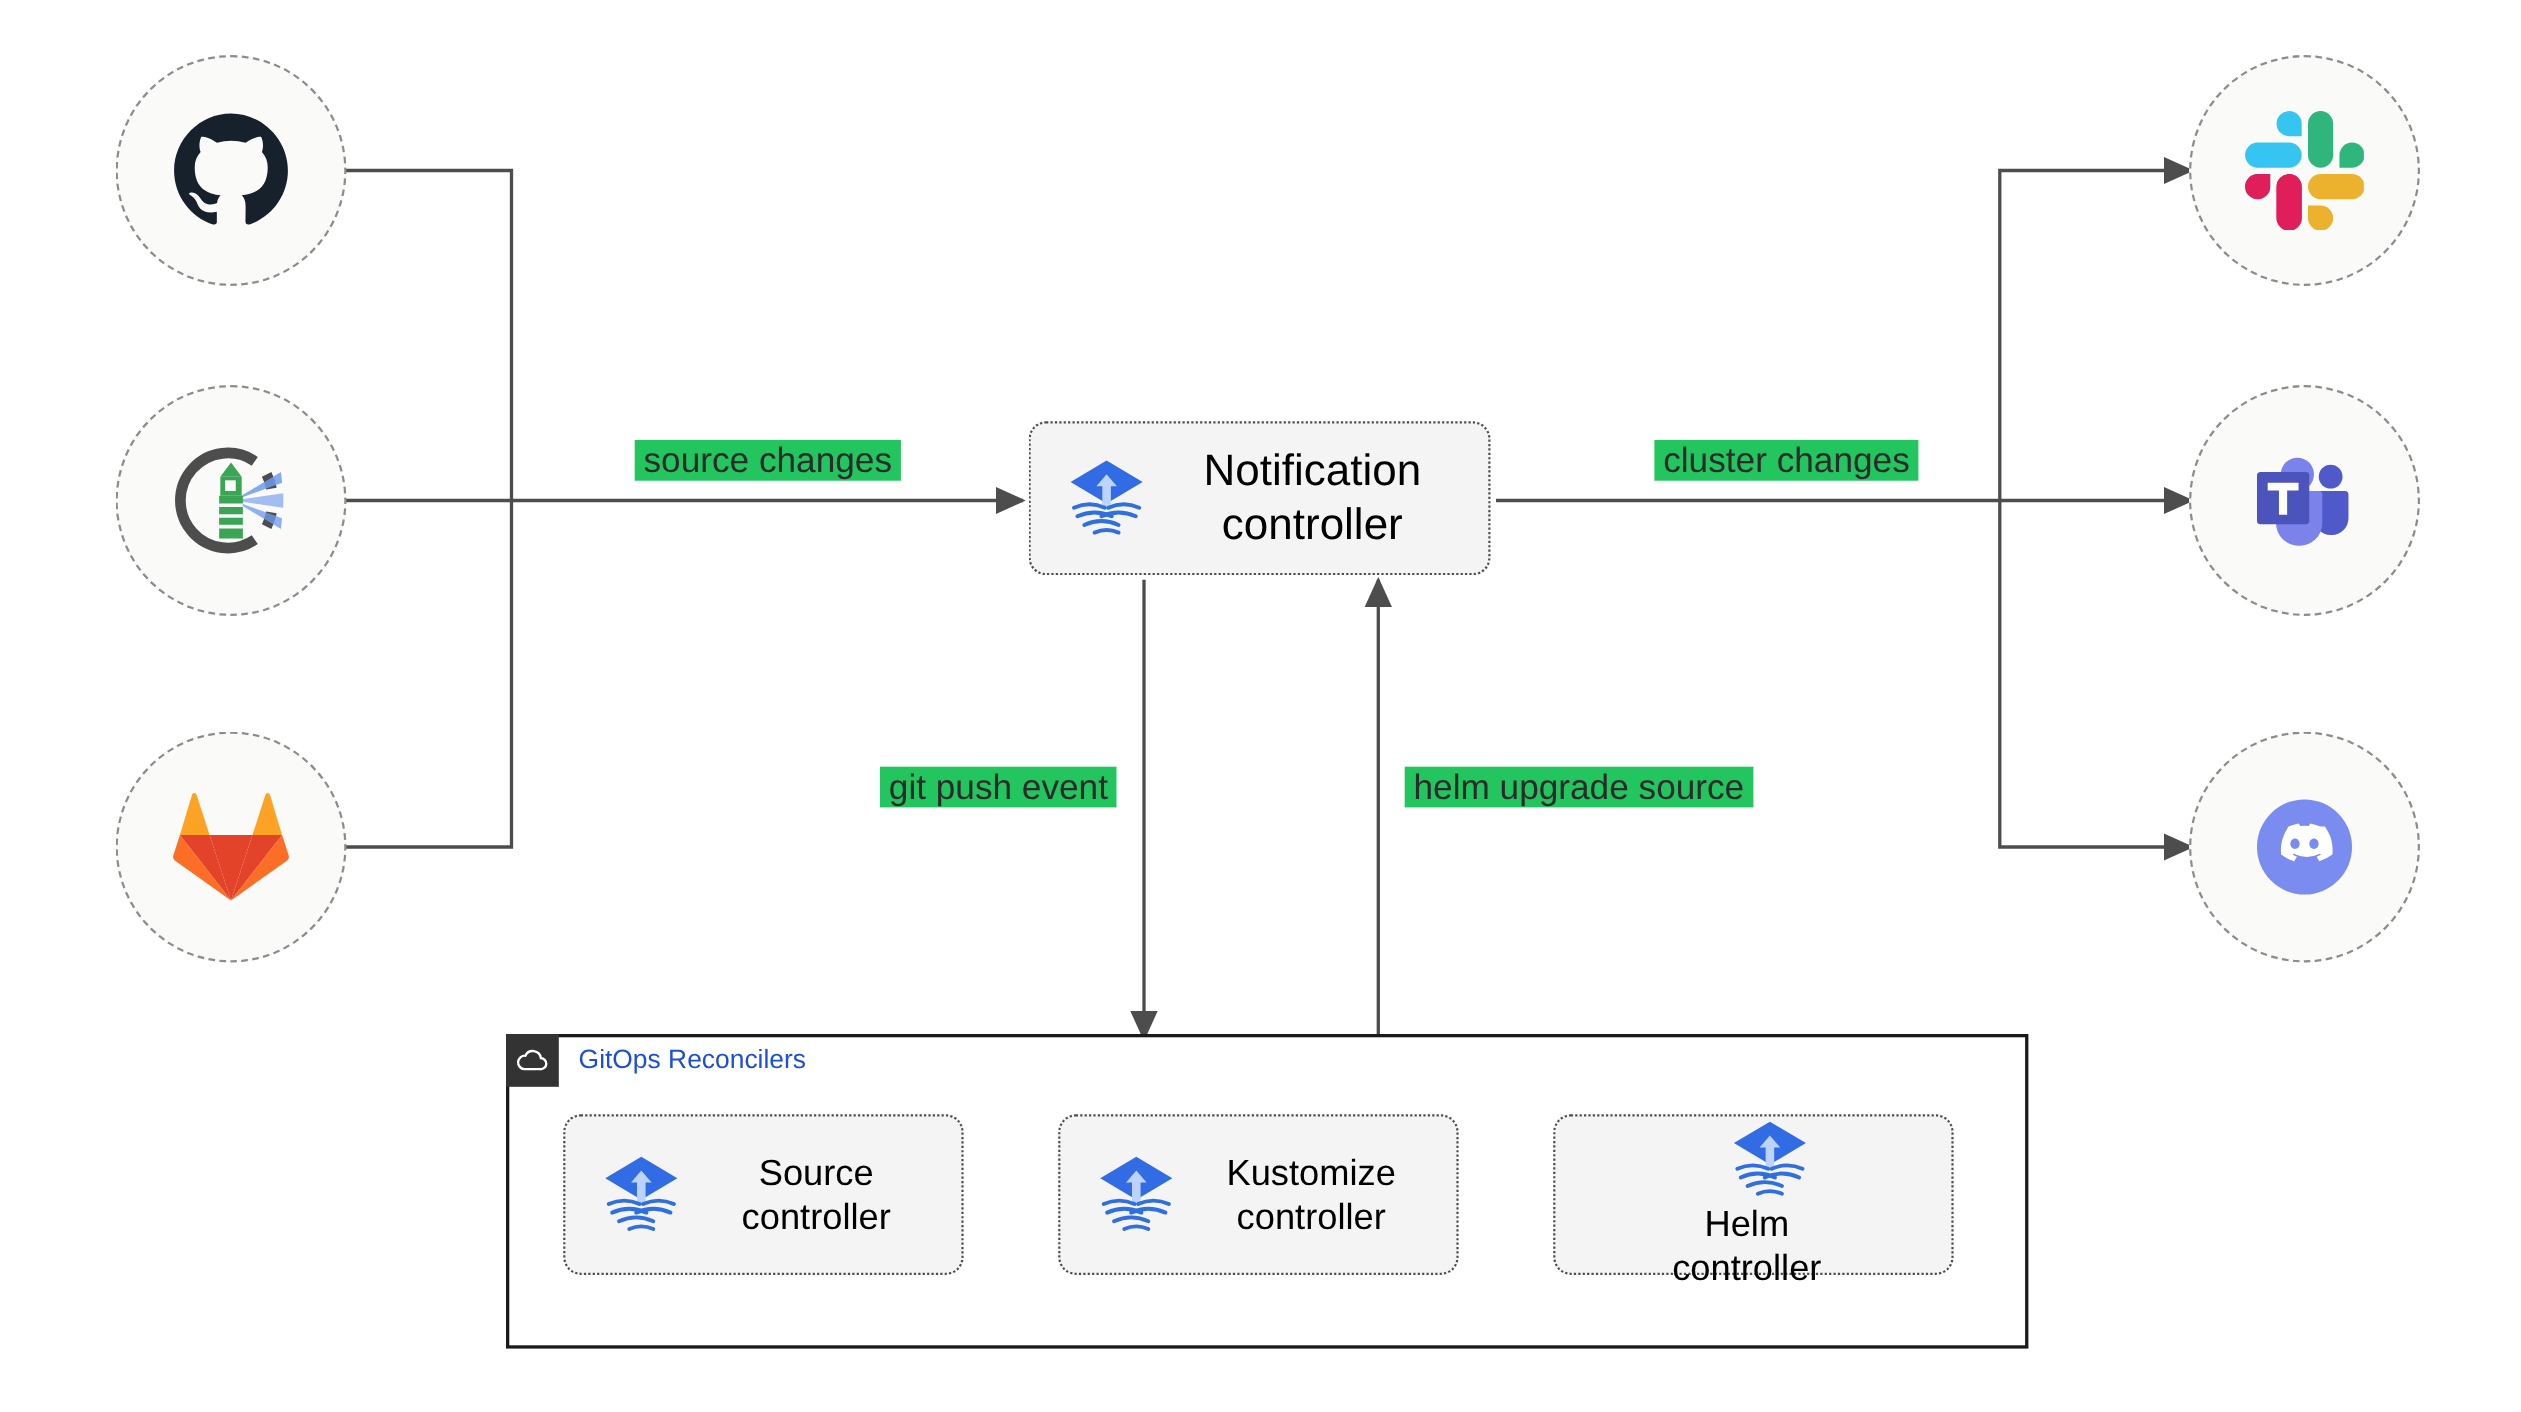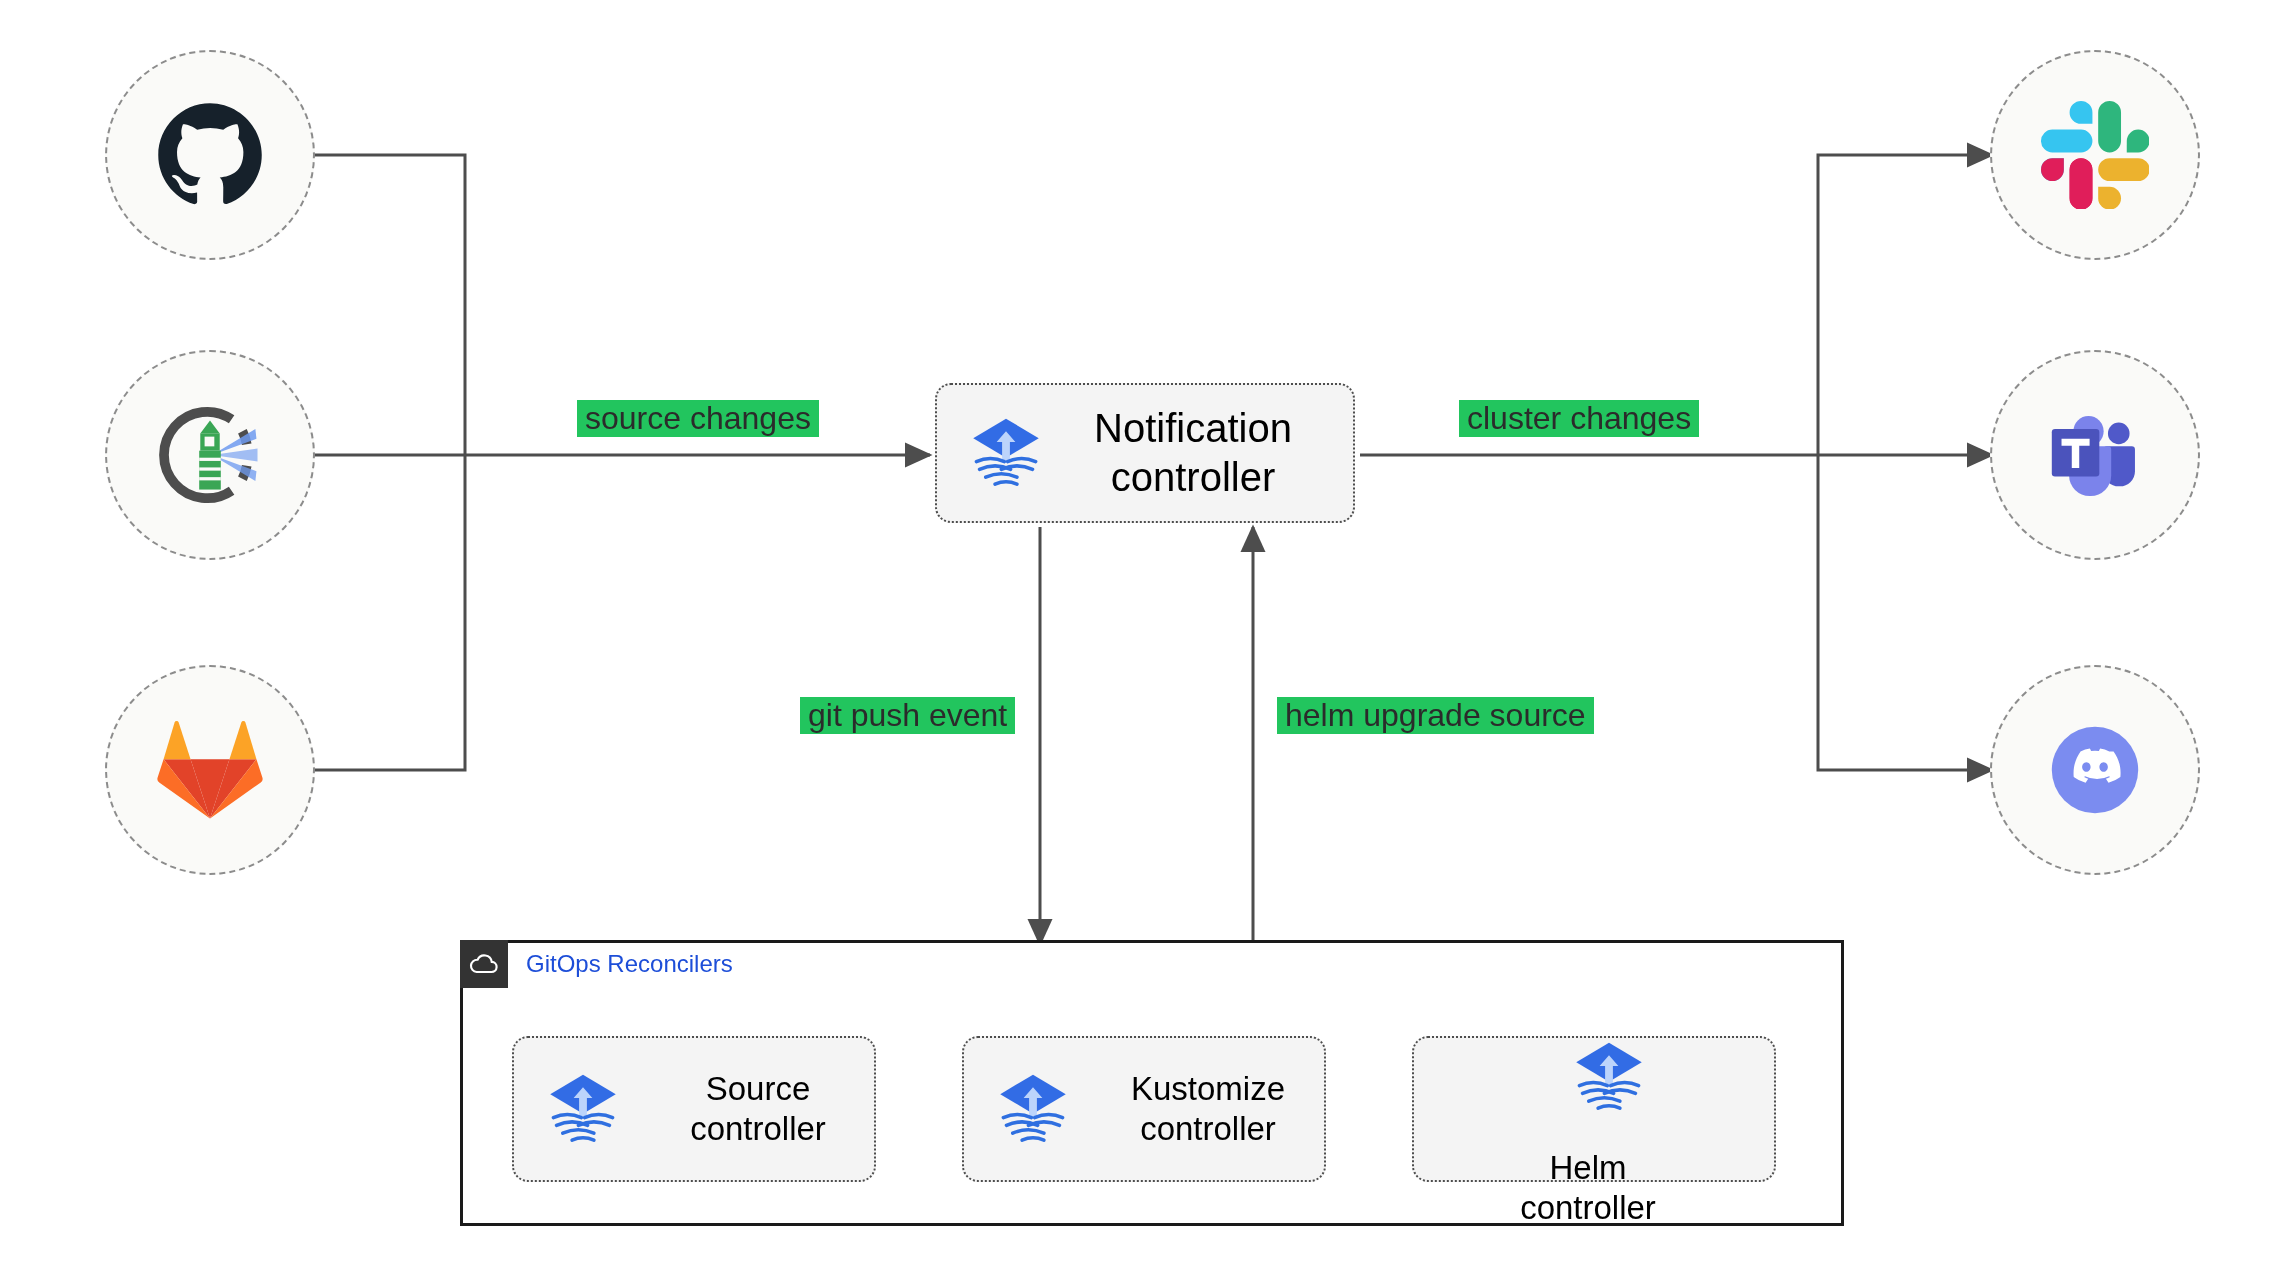--- a/index.html
+++ b/index.html
@@ -109,40 +109,39 @@
     justify-content: center;
     flex: 0 0 48px;
   }
   #gitops-header .group-title {
     font-size: 24px;
     color: #1d4ed8;
     margin-left: 18px;
     white-space: nowrap;
   }
   .reconciler-box {
-    top: 1036px;
+    top: 1013px;
     width: 364px;
     height: 146px;
-    gap: 32px;
   }
   #source-controller    { left: 512px; }
   #kustomize-controller { left: 962px; }
   #helm-controller      { left: 1412px; flex-direction: column; }
 
   
   .edge-label {
     position: absolute;
     font-size: 32px;
     color: #2b2b2b;
     white-space: nowrap;
     background: #22c55e;
     padding: 0 8px;
   }
   #label-source-changes  { left: 577px;  top: 400px; }
-  #label-cluster-changes { left: 1459px; top: 400px; }
+  #label-cluster-changes { left: 1504px; top: 400px; }
   #label-git-push        { left: 800px;  top: 697px; }
   #label-helm-upgrade    { left: 1277px; top: 697px; }
 </style>
 </head>
 <body>
 
 <div id="stage">
 
   <svg id="edges" viewBox="0 0 2292 1284" xmlns="http://www.w3.org/2000/svg">
     <defs>

